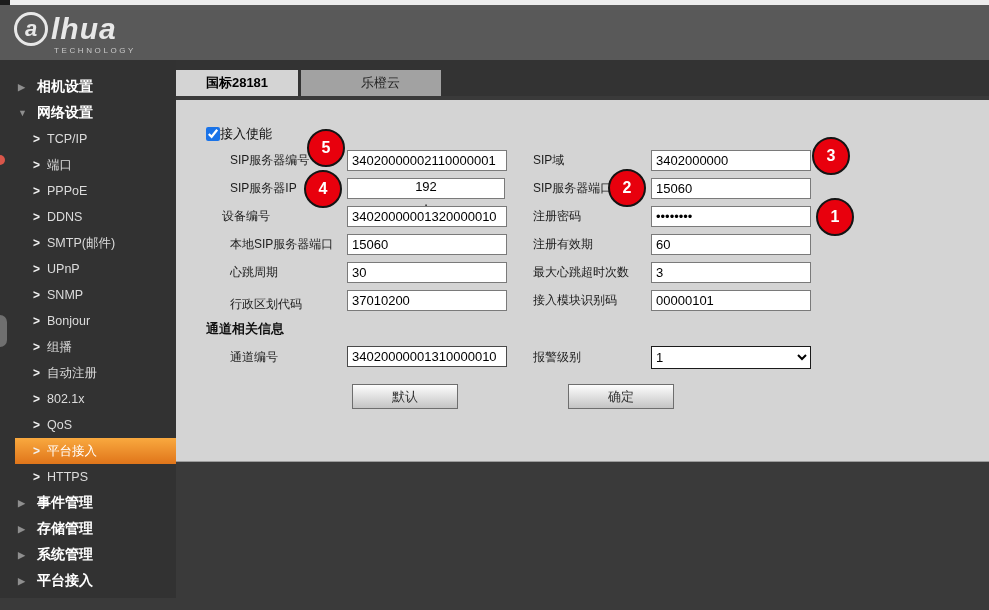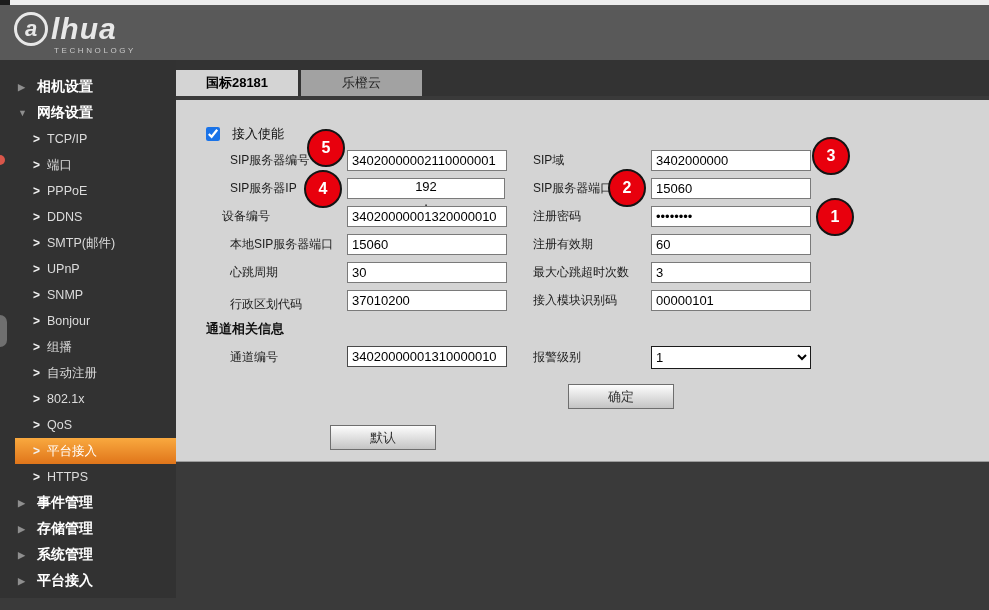--- a/index.html
+++ b/index.html
@@ -31,25 +31,25 @@
   
   .edge-dot{position:absolute;left:-5px;top:155px;width:10px;height:10px;border-radius:50%;
             background:#d9564a;}
   .edge-handle{position:absolute;left:-7px;top:315px;width:14px;height:32px;border-radius:8px;
                background:#6f6f6f;}
   
   .tabbar{position:absolute;top:60px;left:176px;right:0;height:36px;background:#333;}
   .tab{position:absolute;bottom:0;height:26px;display:flex;align-items:center;
        justify-content:center;font-size:13px;cursor:pointer;}
   .tab.active{left:0;width:122px;background:#d4d4d4;font-weight:bold;color:#000;}
-  .tab.inactive{left:125px;width:121px;background:#a2a2a2;color:#222;}
+  .tab.inactive{left:125px;width:121px;background:#a2a2a2;color:#222;padding-left:19px;}
   
   .content{position:absolute;top:100px;left:176px;width:813px;height:362px;background:#d4d4d4;
            border-bottom:1px solid #9b9b9b;box-sizing:border-box;}
-  .enable-row{position:absolute;left:30px;top:25px;display:flex;align-items:center;gap:12px;
+  .enable-row{position:absolute;left:30px;top:25px;display:flex;align-items:center;gap:0;
               font-size:13px;color:#111;}
   .cbx{width:14px;height:14px;accent-color:#1a73e8;margin:0;}
   .f-label{position:absolute;font-size:12px;color:#1c1c1c;line-height:21px;white-space:nowrap;}
   .f-input{position:absolute;width:150px;height:19px;border:1px solid #7a7a7a;background:#fff;
            font-size:13px;padding:0 4px;color:#000;font-family:"Liberation Sans",sans-serif;
            box-sizing:content-box;}
   .ip-box{position:absolute;width:158px;height:21px;border:1px solid #7a7a7a;background:#fff;
           display:flex;align-items:center;justify-content:space-evenly;font-size:13px;color:#000;
           box-sizing:border-box;}
   .section-title{position:absolute;left:30px;top:220px;font-size:13px;font-weight:bold;color:#111;}
@@ -218,21 +218,21 @@
     <div class="section-title">通道相关信息</div>
 
     <div class="f-label" style="left:54px;top:247px;">通道编号</div>
     <input class="f-input" style="left: 171px; top: 246px; border-color: rgb(74, 74, 74);" value="34020000001310000010">
 
     <div class="f-label" style="left:357px;top:247px;">报警级别</div>
     <select class="alarm-select">
       <option>1</option>
     </select>
 
-    <button class="btn" style="left:154px;margin-top:41px;">默认</button>
+    <button class="btn" style="left:176px;">默认</button>
     <button class="btn" style="left:392px;font-family:Liberation Mono, monospace;">确定</button>
   </div>
 
   <div id="circles">
       <div class="circle" style="left: 816px; top: 198px;">1</div>
       <div class="circle" style="left: 608px; top: 169px;">2</div>
       <div class="circle" style="left: 812px; top: 137px;">3</div>
       <div class="circle" style="left: 304px; top: 170px;">4</div>
       <div class="circle" style="left: 307px; top: 129px;">5</div>
     </div>

